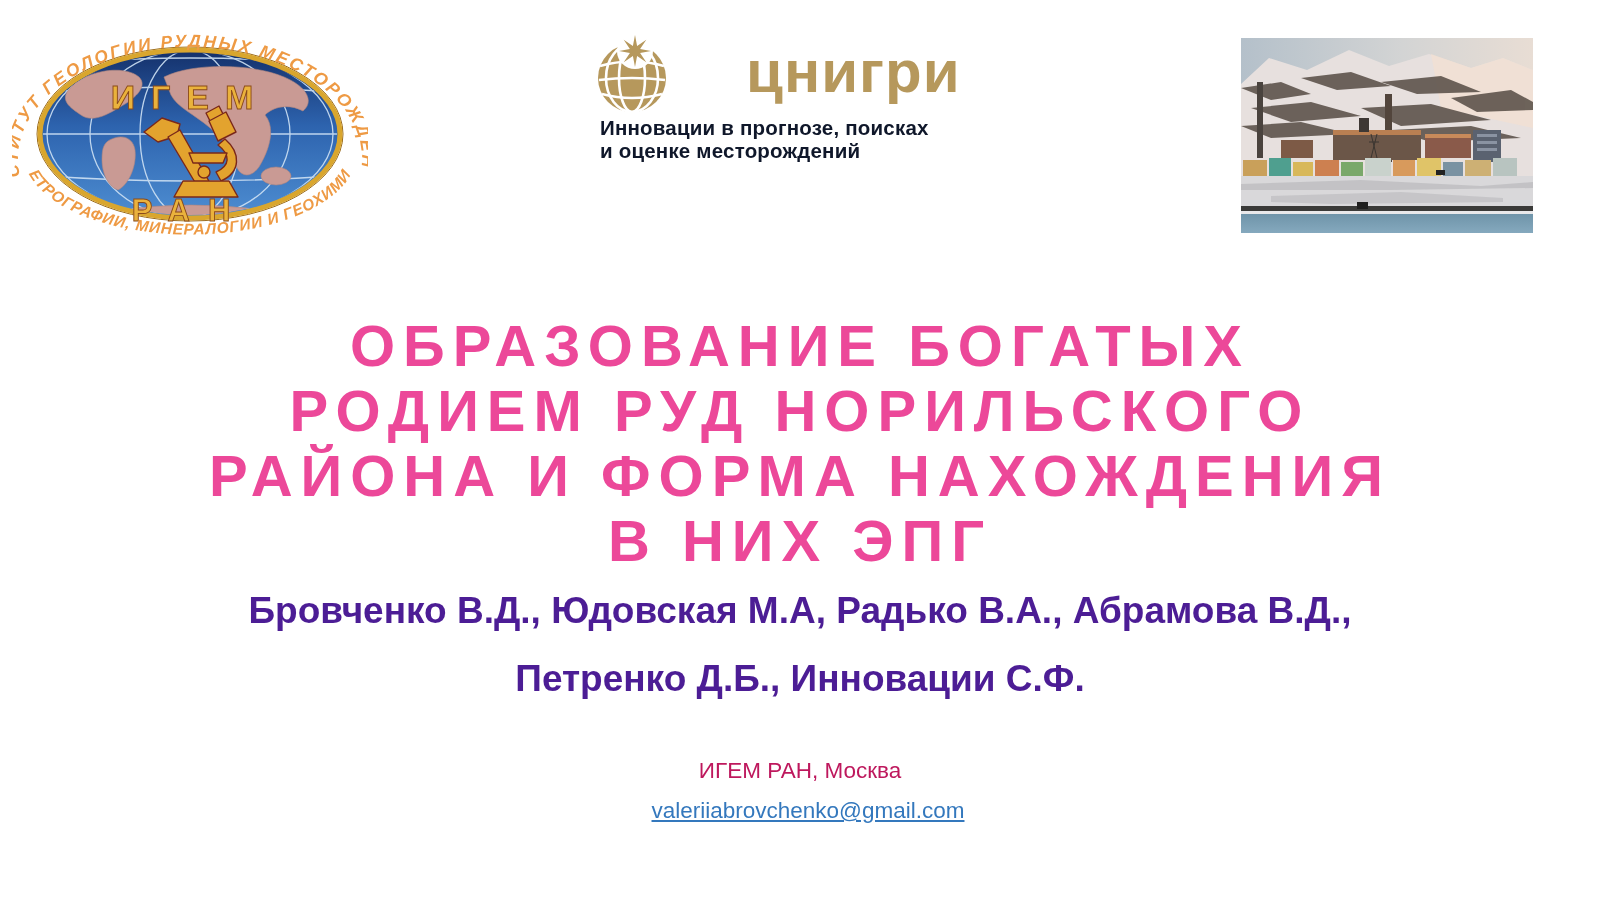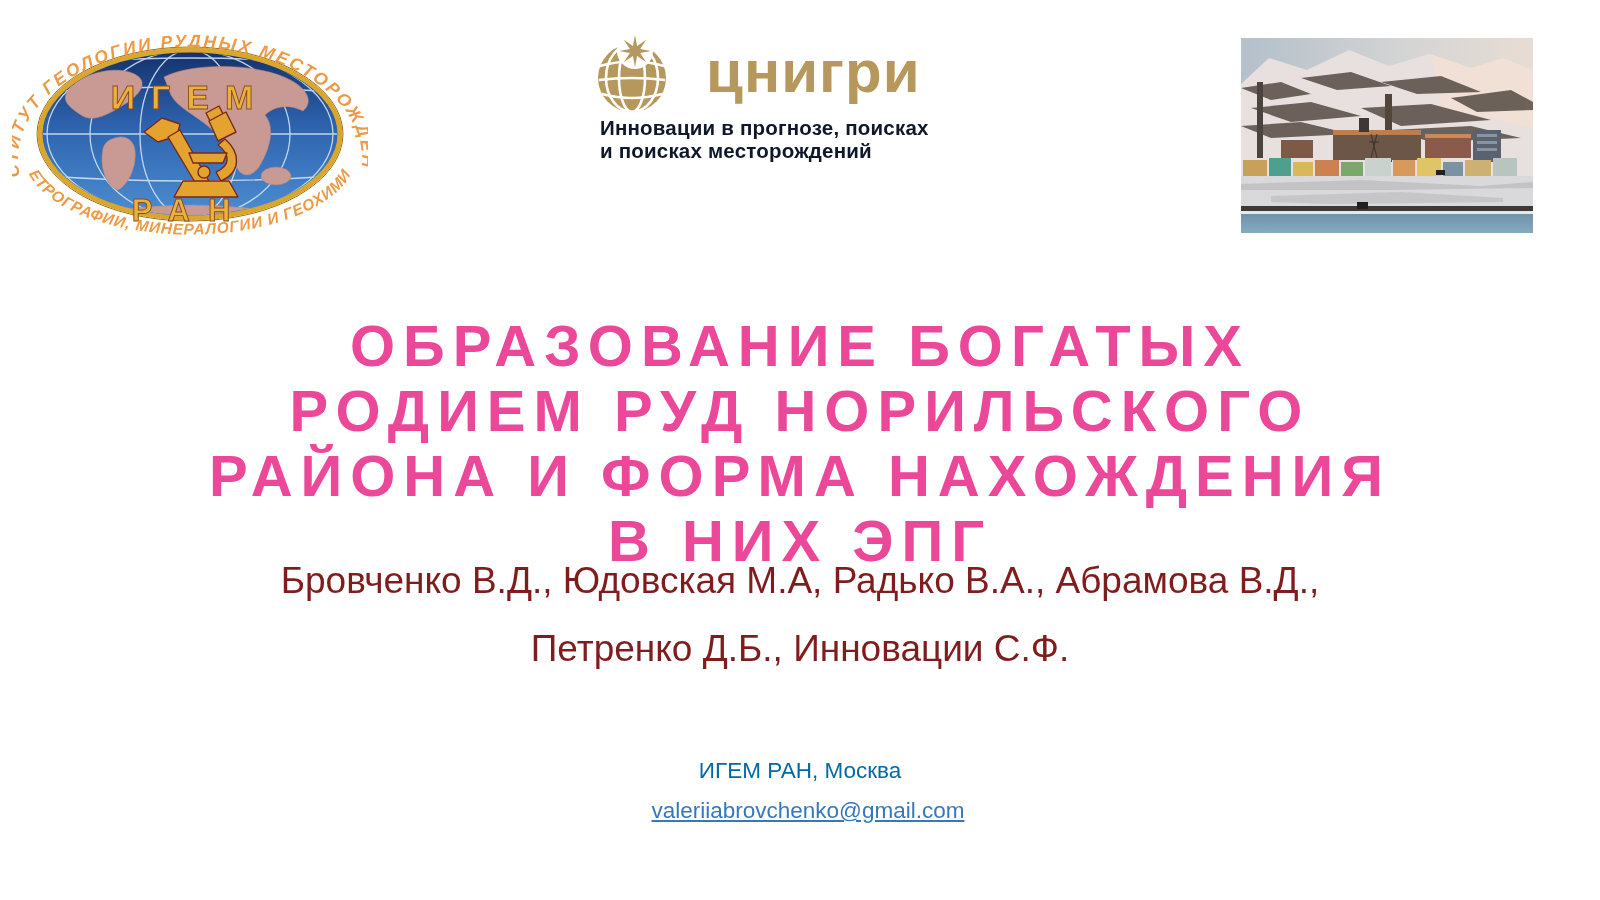--- a/index.html
+++ b/index.html
@@ -5,46 +5,46 @@
   html,body{margin:0;padding:0;background:#fff;}
   .slide{
     position:relative;width:1600px;height:900px;background:#ffffff;overflow:hidden;
     font-family:"Liberation Sans","DejaVu Sans",sans-serif;
     border-radius:27px;
   }
   
   .igem{position:absolute;left:12px;top:14px;}
   
   .cnigri{position:absolute;left:588px;top:30px;width:400px;}
-  .cnigri-row{display:flex;align-items:flex-start;}
+  .cnigri-row{display:flex;align-items:flex-start;gap:40px;}
   .cnigri-name{
     font-size:60px;font-weight:800;color:#b6985c;letter-spacing:1px;
     text-transform:lowercase;margin-left:30px;line-height:84px;
   }
   .cnigri-tagline{
     margin-top:2px;padding-left:12px;font-size:20.5px;font-weight:bold;
     color:#0f172a;line-height:23px;letter-spacing:0.2px;
   }
   
   .photo{position:absolute;left:1241px;top:38px;}
   
   .title{
     position:absolute;top:313px;left:0;width:100%;text-align:center;
     font-size:58px;font-weight:bold;line-height:65px;letter-spacing:8px;
     color:#ec4899;
   }
   
   .authors{
-    position:absolute;top:547px;left:0;width:100%;text-align:center;
-    font-size:37px;color:#7f1d1d;line-height:68px;font-weight:400;
+    position:absolute;top:577px;left:0;width:100%;text-align:center;
+    font-size:37px;color:#4c1d95;line-height:68px;font-weight:700;
   }
   
   .affiliation{
     position:absolute;top:758px;left:0;width:100%;text-align:center;
-    font-size:22.5px;color:#0369a1;
+    font-size:22.5px;color:#be185d;
   }
   .email-row{position:absolute;top:798px;left:0;width:100%;text-align:center;margin-left:8px;}
   .email-row a{color:#3478bd;text-decoration:underline;font-size:22.5px;}
 </style>
 </head>
 <body>
 
 <div class="slide">
 
   <svg class="igem" width="356" height="226" viewBox="0 0 356 226">
@@ -116,21 +116,21 @@
           <path d="M11,50 Q44,46 77,50"></path>
           <path d="M14,64 Q44,72 74,64"></path>
         </g>
         <circle cx="47" cy="21" r="18" fill="#ffffff"></circle>
         <polygon fill="#b6985c" points="47,5 49.1,15.9 58.3,9.7 52.1,18.9 63,21 52.1,23.1 58.3,32.3 49.1,26.1 47,37 44.9,26.1 35.7,32.3 41.9,23.1 31,21 41.9,18.9 35.7,9.7 44.9,15.9"></polygon>
       </svg>
       <span class="cnigri-name">ЦНИГРИ</span>
     </div>
     <div class="cnigri-tagline">
       <div>Инновации в прогнозе, поисках</div>
-      <div>и поисках месторождений</div>
+      <div>и оценке месторождений</div>
     </div>
   </div>
 
   <svg class="photo" width="292" height="195" viewBox="0 0 292 195">
     <defs>
       <linearGradient id="skyGrad" x1="0" y1="0" x2="1" y2="0">
         <stop offset="0" stop-color="#b4c0ca"></stop>
         <stop offset="0.55" stop-color="#d3d4d4"></stop>
         <stop offset="1" stop-color="#e8ddd4"></stop>
       </linearGradient>

